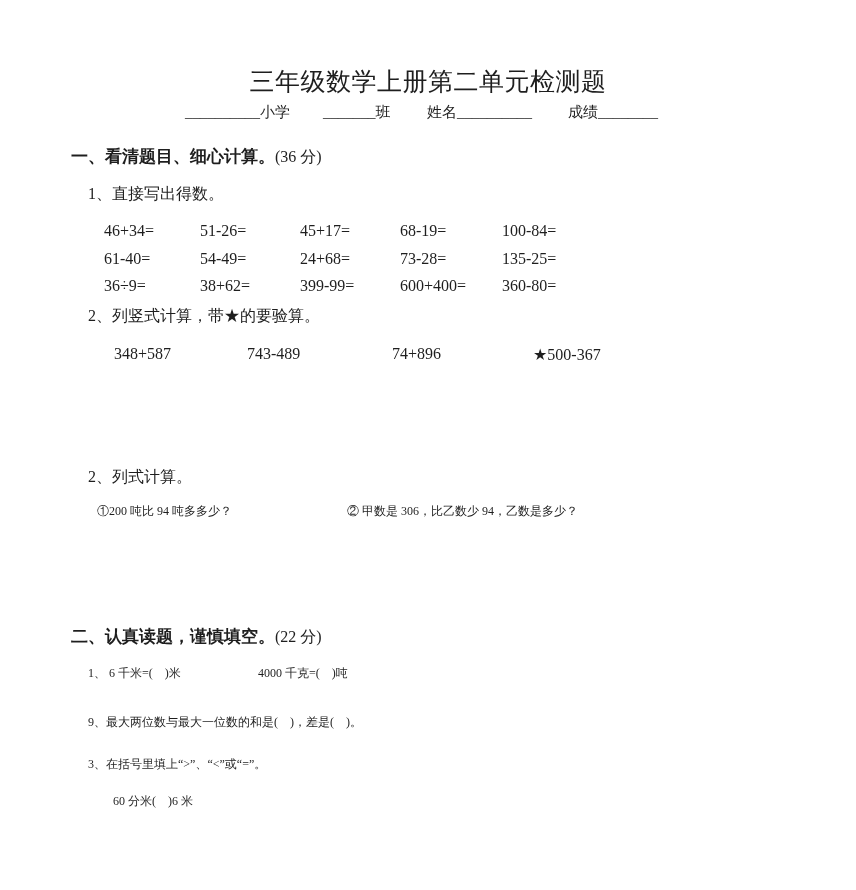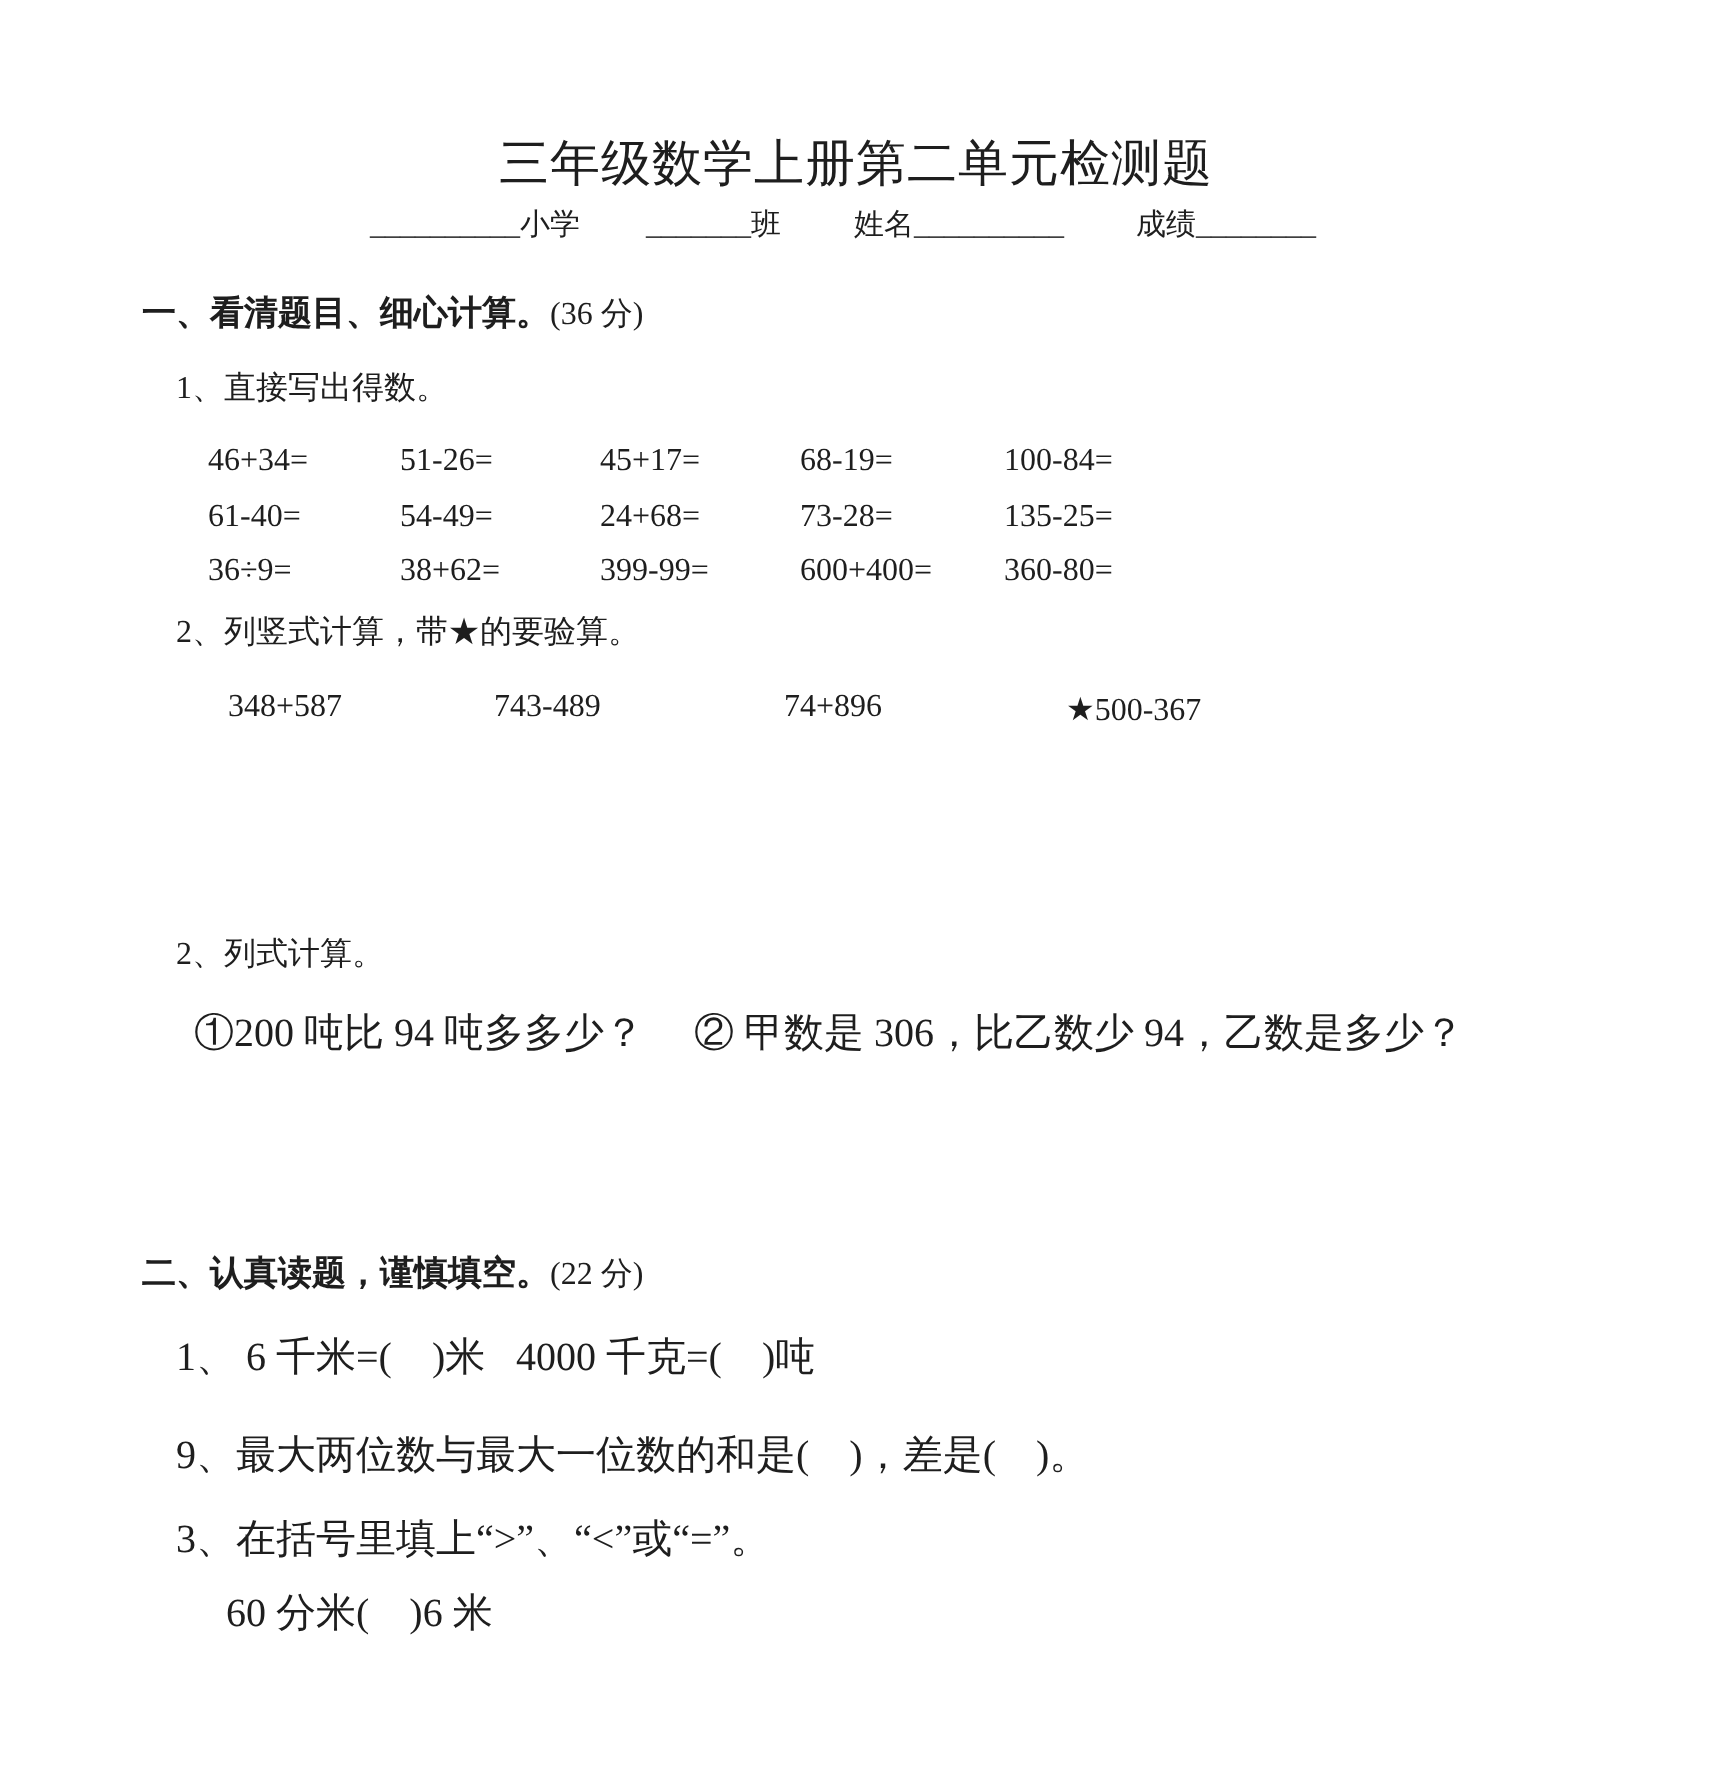--- a/index.html
+++ b/index.html
@@ -30,21 +30,21 @@
   .calc-grid {
     position: absolute;
     left: 104px; top: 217px;
     display: grid;
     grid-template-columns: 96px 100px 100px 102px auto;
     line-height: 27.5px;
     font-size: 16px;
   }
   .calc-cell { white-space: nowrap; }
   .vcalc { font-size: 16px; }
-  .q-text { font-size: 20px; }
+  .q-text { font-size: 12px; }
 </style>
 </head>
 <body>
 
 <div class="page">
 
   <h1 class="title">三年级数学上册第二单元检测题</h1>
 
   <span class="abs header-item" style="left:185px; top:103px;">__________小学</span>
   <span class="abs header-item" style="left:323px; top:103px;">_______班</span>

